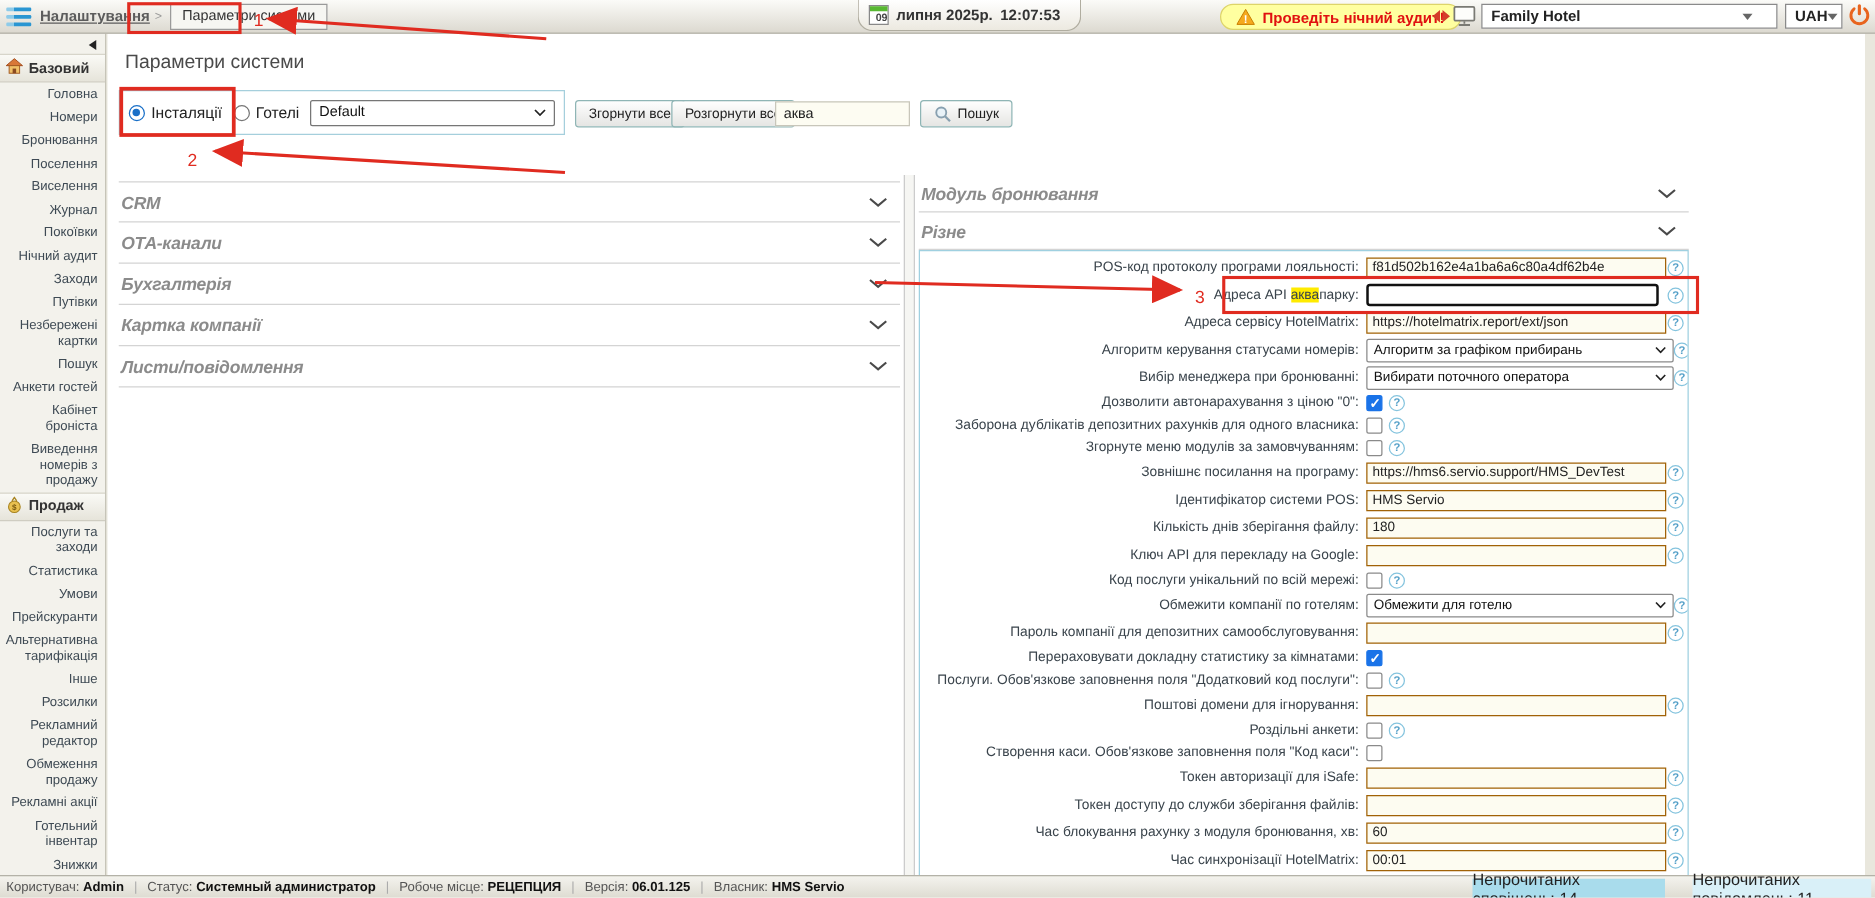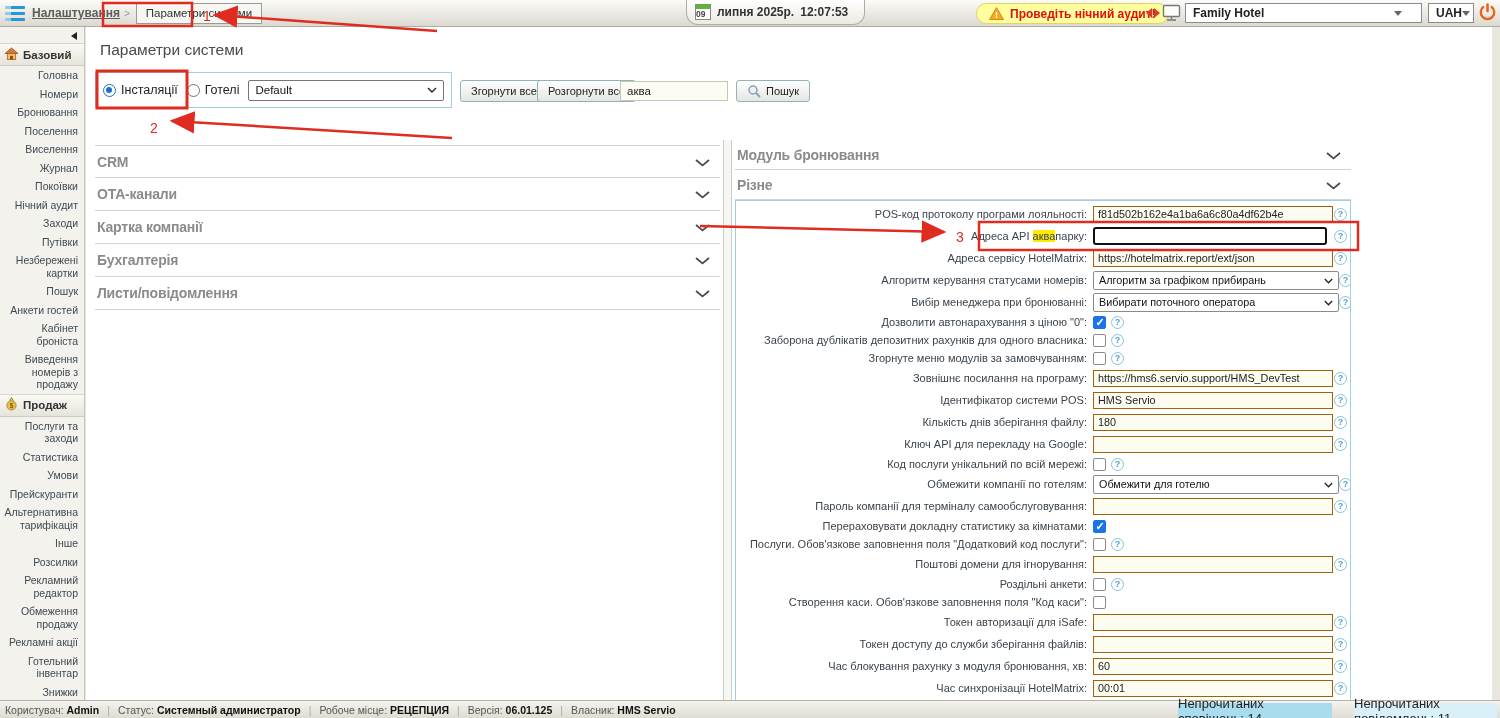--- a/index.html
+++ b/index.html
@@ -8,21 +8,21 @@
   
   .topbar { position:absolute; top:0; left:0; right:0; height:27px; background:linear-gradient(#fbfbf8,#dcd9d0); border-bottom:1px solid #aeaca2; display:flex; align-items:center; padding-left:5px; z-index:5; }
   .hamburger { width:20px; height:15px; display:inline-flex; flex-direction:column; justify-content:space-between; margin-right:7px; cursor:pointer; }
   .hamburger i { display:block; height:3px; background:linear-gradient(90deg,#8ecbe9 30%,#2a96d2 30%); border-radius:1px; }
   .breadcrumb { font-weight:bold; text-decoration:underline; color:#5c5c5c; font-size:12px; cursor:pointer; }
   .crumb-sep { color:#999; font-size:10px; margin:0 4px; }
   .tab { border:1px solid #9a9a9a; background:#f6f6f2; padding:0 9px; font-size:11.5px; color:#333; height:21px; line-height:19px; margin-left:2px; }
   .date-widget { position:absolute; left:686px; top:0; height:25px; background:linear-gradient(#ffffff,#ece9e0); border:1px solid #b0ada0; border-top:none; border-radius:0 0 12px 12px; display:flex; align-items:center; padding:0 16px 0 8px; gap:6px; font-size:12px; font-weight:bold; color:#333; }
   .cal { width:16px; height:16px; border:1px solid #888; background:#fff; position:relative; display:inline-block; }
   .cal-top { position:absolute; top:0; left:0; right:0; height:4px; background:#58b832; }
-  .cal-num { position:absolute; top:4px; left:0; right:0; text-align:left; font-size:8.5px; font-weight:bold; color:#444; }
+  .cal-num { position:absolute; top:4px; left:0; right:0; text-align:right; font-size:8.5px; font-weight:bold; color:#444; }
   .audit-pill { position:absolute; left:976px; top:3px; height:21px; border-radius:11px; background:#ffffa0; border:1px solid #ddd46a; display:flex; align-items:center; gap:6px; padding:0 12px; font-size:12px; font-weight:bold; color:#e01010; cursor:pointer; }
   .swap { position:absolute; left:1146px; top:8px; display:flex; gap:2px; cursor:pointer; }
   .swap b { width:0; height:0; border-top:5px solid transparent; border-bottom:5px solid transparent; }
   .swap .l { border-right:6px solid #d43d2a; }
   .swap .r { border-left:6px solid #d43d2a; }
   .monitor { position:absolute; left:1162px; top:4px; cursor:pointer; }
   .sel { position:absolute; top:3px; height:20px; border:1px solid #8a8a8a; background:#fff; display:flex; align-items:center; justify-content:space-between; padding:0 19px 0 7px; font-size:12px; font-weight:bold; color:#222; cursor:pointer; }
   .sel-hotel { left:1185px; width:237px; }
   .sel-uah { left:1428px; width:46px;text-align:right; }
   .dd-arrow { width:0; height:0; border-left:4px solid transparent; border-right:4px solid transparent; border-top:5px solid #666; }
@@ -43,21 +43,21 @@
   .radio.checked::after { content:""; position:absolute; left:2px; top:2px; width:6px; height:6px; border-radius:50%; background:#1a70c8; }
   .radio-label { font-size:12.5px; color:#222; cursor:pointer; }
   .filter-select { width:198px; height:21px; border:1px solid #767676; border-radius:2px; background:#fff; font-size:11.5px; color:#111; display:flex; align-items:center; justify-content:space-between; padding:0 6px; margin-left:4px; cursor:pointer; }
   .btn { position:absolute; top:53px; height:22px; background:linear-gradient(#fefefe,#e5e5e3); border:1px solid #8fb5b5; border-radius:3px; font-size:11px; color:#222; display:flex; align-items:center; justify-content:center; padding:0 10px; cursor:pointer; }
   .btn-collapse { left:374px; }
   .btn-expand { left:451px; }
   .search-input { position:absolute; left:534px; top:54px; width:108px; height:20px; background:#fdfcf2; border:1px solid #c8c6ba; font-size:11.5px; color:#222; display:flex; align-items:center; padding:0 6px; cursor:text; }
   .search-btn { left:650px; gap:5px; }
 
   .left-panel { position:absolute; left:9px; top:118px; width:625px; }
-  .panel-row { height:33px; border-bottom:1px solid #d4d4d4; display:flex; align-items:center; justify-content:space-between; padding:0 10px 0 2px; cursor:pointer; }
+  .panel-row { height:33px; border-bottom:1px solid #d4d4d4; display:flex; align-items:center; justify-content:space-between; padding:0 10px 0 2px; cursor:pointer;font-style:italic; }
   .left-panel .panel-row:first-child { border-top:1px solid #d4d4d4; }
   .panel-label { font-weight:bold; font-size:14px; color:#8b8b8b; letter-spacing:-0.2px; }
   .divider-strip { position:absolute; left:637px; top:113px; bottom:0; width:9px; border-left:1px solid #ccc; border-right:1px solid #ccc; background:#f6f6f3; cursor:col-resize; }
   .right-panel { position:absolute; left:649px; top:113px; width:616px; }
   .right-panel .panel-row { height:30px; }
   .settings-box { border:1px solid #9fd0e0; height:505px; padding-top:2px; overflow:hidden; margin-top:0; }
 
   .srow { display:flex; align-items:center; height:22px; padding-right:3px; }
   .srow-check { height:18px; }
   .srow-label { width:357px; flex:none; text-align:right; font-size:11px; color:#3a444c; padding-right:6px; white-space:nowrap; }
@@ -220,27 +220,27 @@
             <polyline points="1,1 7.5,6.5 14,1" fill="none" stroke="#4a4a4a" stroke-width="1.7"></polyline>
           </svg></span>
       </div>
       <div class="panel-row">
         <span class="panel-label">ОТА-канали</span>
         <span><svg class="chev" width="15" height="8" viewBox="0 0 15 8">
             <polyline points="1,1 7.5,6.5 14,1" fill="none" stroke="#4a4a4a" stroke-width="1.7"></polyline>
           </svg></span>
       </div>
       <div class="panel-row">
-        <span class="panel-label">Картка компанії</span>
+        <span class="panel-label">Бухгалтерія</span>
         <span><svg class="chev" width="15" height="8" viewBox="0 0 15 8">
             <polyline points="1,1 7.5,6.5 14,1" fill="none" stroke="#4a4a4a" stroke-width="1.7"></polyline>
           </svg></span>
       </div>
       <div class="panel-row">
-        <span class="panel-label">Бухгалтерія</span>
+        <span class="panel-label">Картка компанії</span>
         <span><svg class="chev" width="15" height="8" viewBox="0 0 15 8">
             <polyline points="1,1 7.5,6.5 14,1" fill="none" stroke="#4a4a4a" stroke-width="1.7"></polyline>
           </svg></span>
       </div>
       <div class="panel-row">
         <span class="panel-label">Листи/повідомлення</span>
         <span><svg class="chev" width="15" height="8" viewBox="0 0 15 8">
             <polyline points="1,1 7.5,6.5 14,1" fill="none" stroke="#4a4a4a" stroke-width="1.7"></polyline>
           </svg></span>
       </div>
@@ -369,21 +369,21 @@
             <div class="s-select">
               <span>Обмежити для готелю</span>
               <span><svg width="9" height="6" viewBox="0 0 9 6">
                   <polyline points="0.8,1 4.5,4.8 8.2,1" fill="none" stroke="#222" stroke-width="1.3"></polyline>
                 </svg></span>
             </div>
             <span class="help-icon">?</span>
           </div>
         </div>
         <div class="srow">
-          <div class="srow-label">Пароль компанії для терміналу самообслуговування:</div>
+          <div class="srow-label">Пароль компанії для депозитних самообслуговування:</div>
           <div class="ctrl">
             <div class="s-input"></div>
             <span class="help-icon">?</span>
           </div>
         </div>
         <div class="srow srow-check">
           <div class="srow-label">Перераховувати докладну статистику за кімнатами:</div>
           <div class="ctrl ctrl-check">
             <span class="s-check checked"></span>
           </div>

